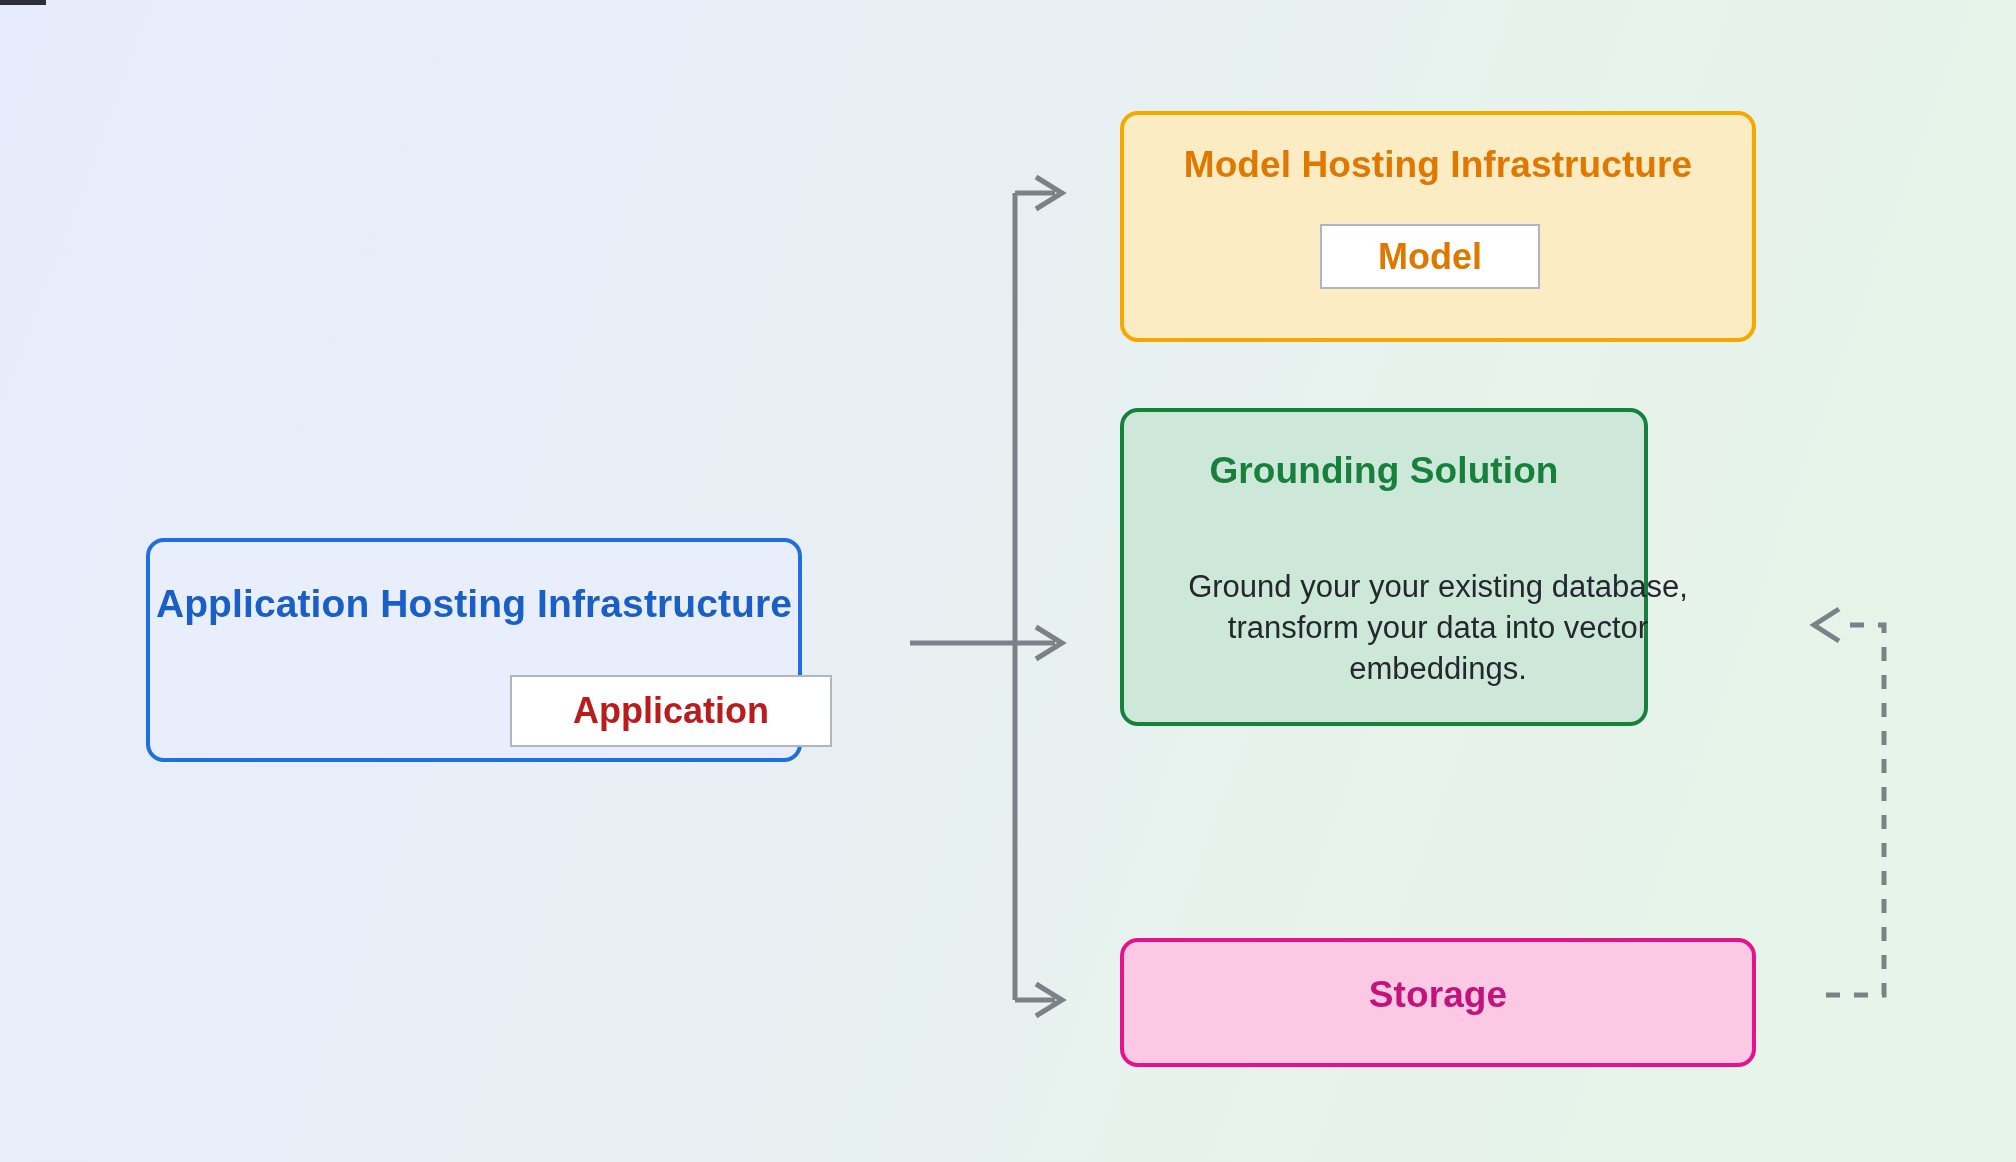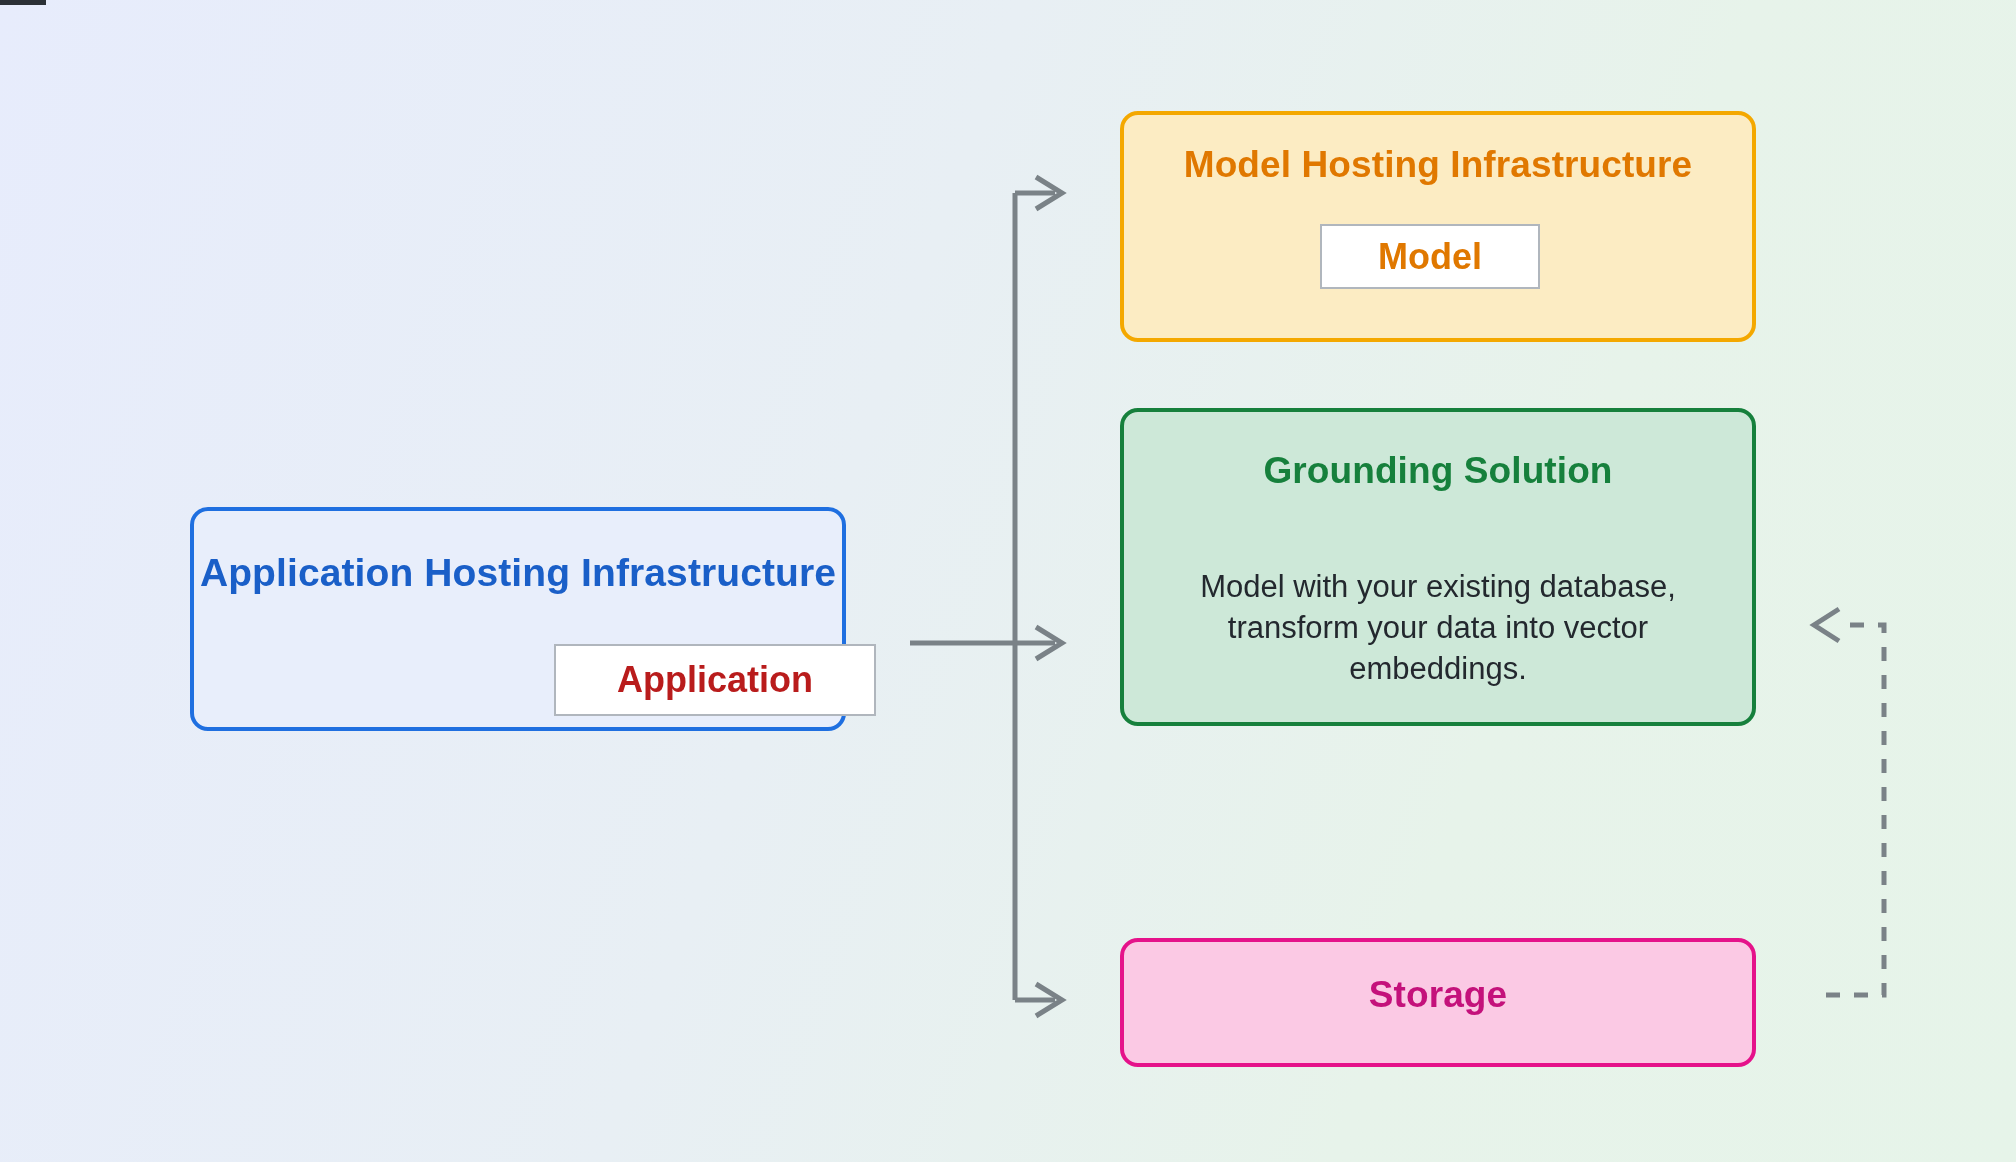--- a/index.html
+++ b/index.html
@@ -44,27 +44,26 @@
     right: 0;
     text-align: center;
     font-weight: bold;
     letter-spacing: 0.1px;
     white-space: nowrap;
   }
 
   
   #app-host {
     left: 146px;
-    top: 507px;
+    top: 538px;
     width: 656px;
     height: 224px;
     background: #e8eefb;
     border-width: 4px;
     border-color: #1f6fe0;
-    margin-left: 44px;
   }
   #app-host-title {
     top: 40px;
     font-size: 39px;
     color: #1a5fc8;
   }
 
   
   .chip {
     position: absolute;
@@ -107,21 +106,21 @@
     width: 220px;
     height: 65px;
     font-size: 36px;
     color: #e07800;
   }
 
   
   #grounding {
     left: 1120px;
     top: 408px;
-    width: 636px;
+    width: 528px;
     height: 318px;
     background: #cde8d8;
     border-width: 4px;
     border-color: #16803c;
     z-index: 2;
   }
   #grounding-title {
     top: 38px;
     font-size: 37px;
     color: #16803c;
@@ -199,21 +198,21 @@
   <div class="panel" id="model-host">
     <div class="panel-title" id="model-host-title">Model Hosting Infrastructure</div>
     <div class="chip" id="model-chip">Model</div>
   </div>
 
   <div class="panel" id="grounding">
     <div class="panel-title" id="grounding-title">Grounding Solution</div>
   </div>
 
 
-  <div id="ground-desc">Model with your existing database, transform your data into vector embeddings.</div>
+  <div id="ground-desc">Ground your your existing database, transform your data into vector embeddings.</div>
 
   <div class="panel" id="storage">
     <div class="panel-title" id="storage-title">Storage</div>
   </div>
 
   <svg id="connectors" viewBox="0 0 2016 1162">
     <g fill="none" stroke="#7a8287" stroke-width="5" stroke-linecap="butt" stroke-linejoin="miter">
 
       <path d="M 910 643 L 1015 643"></path>
 

